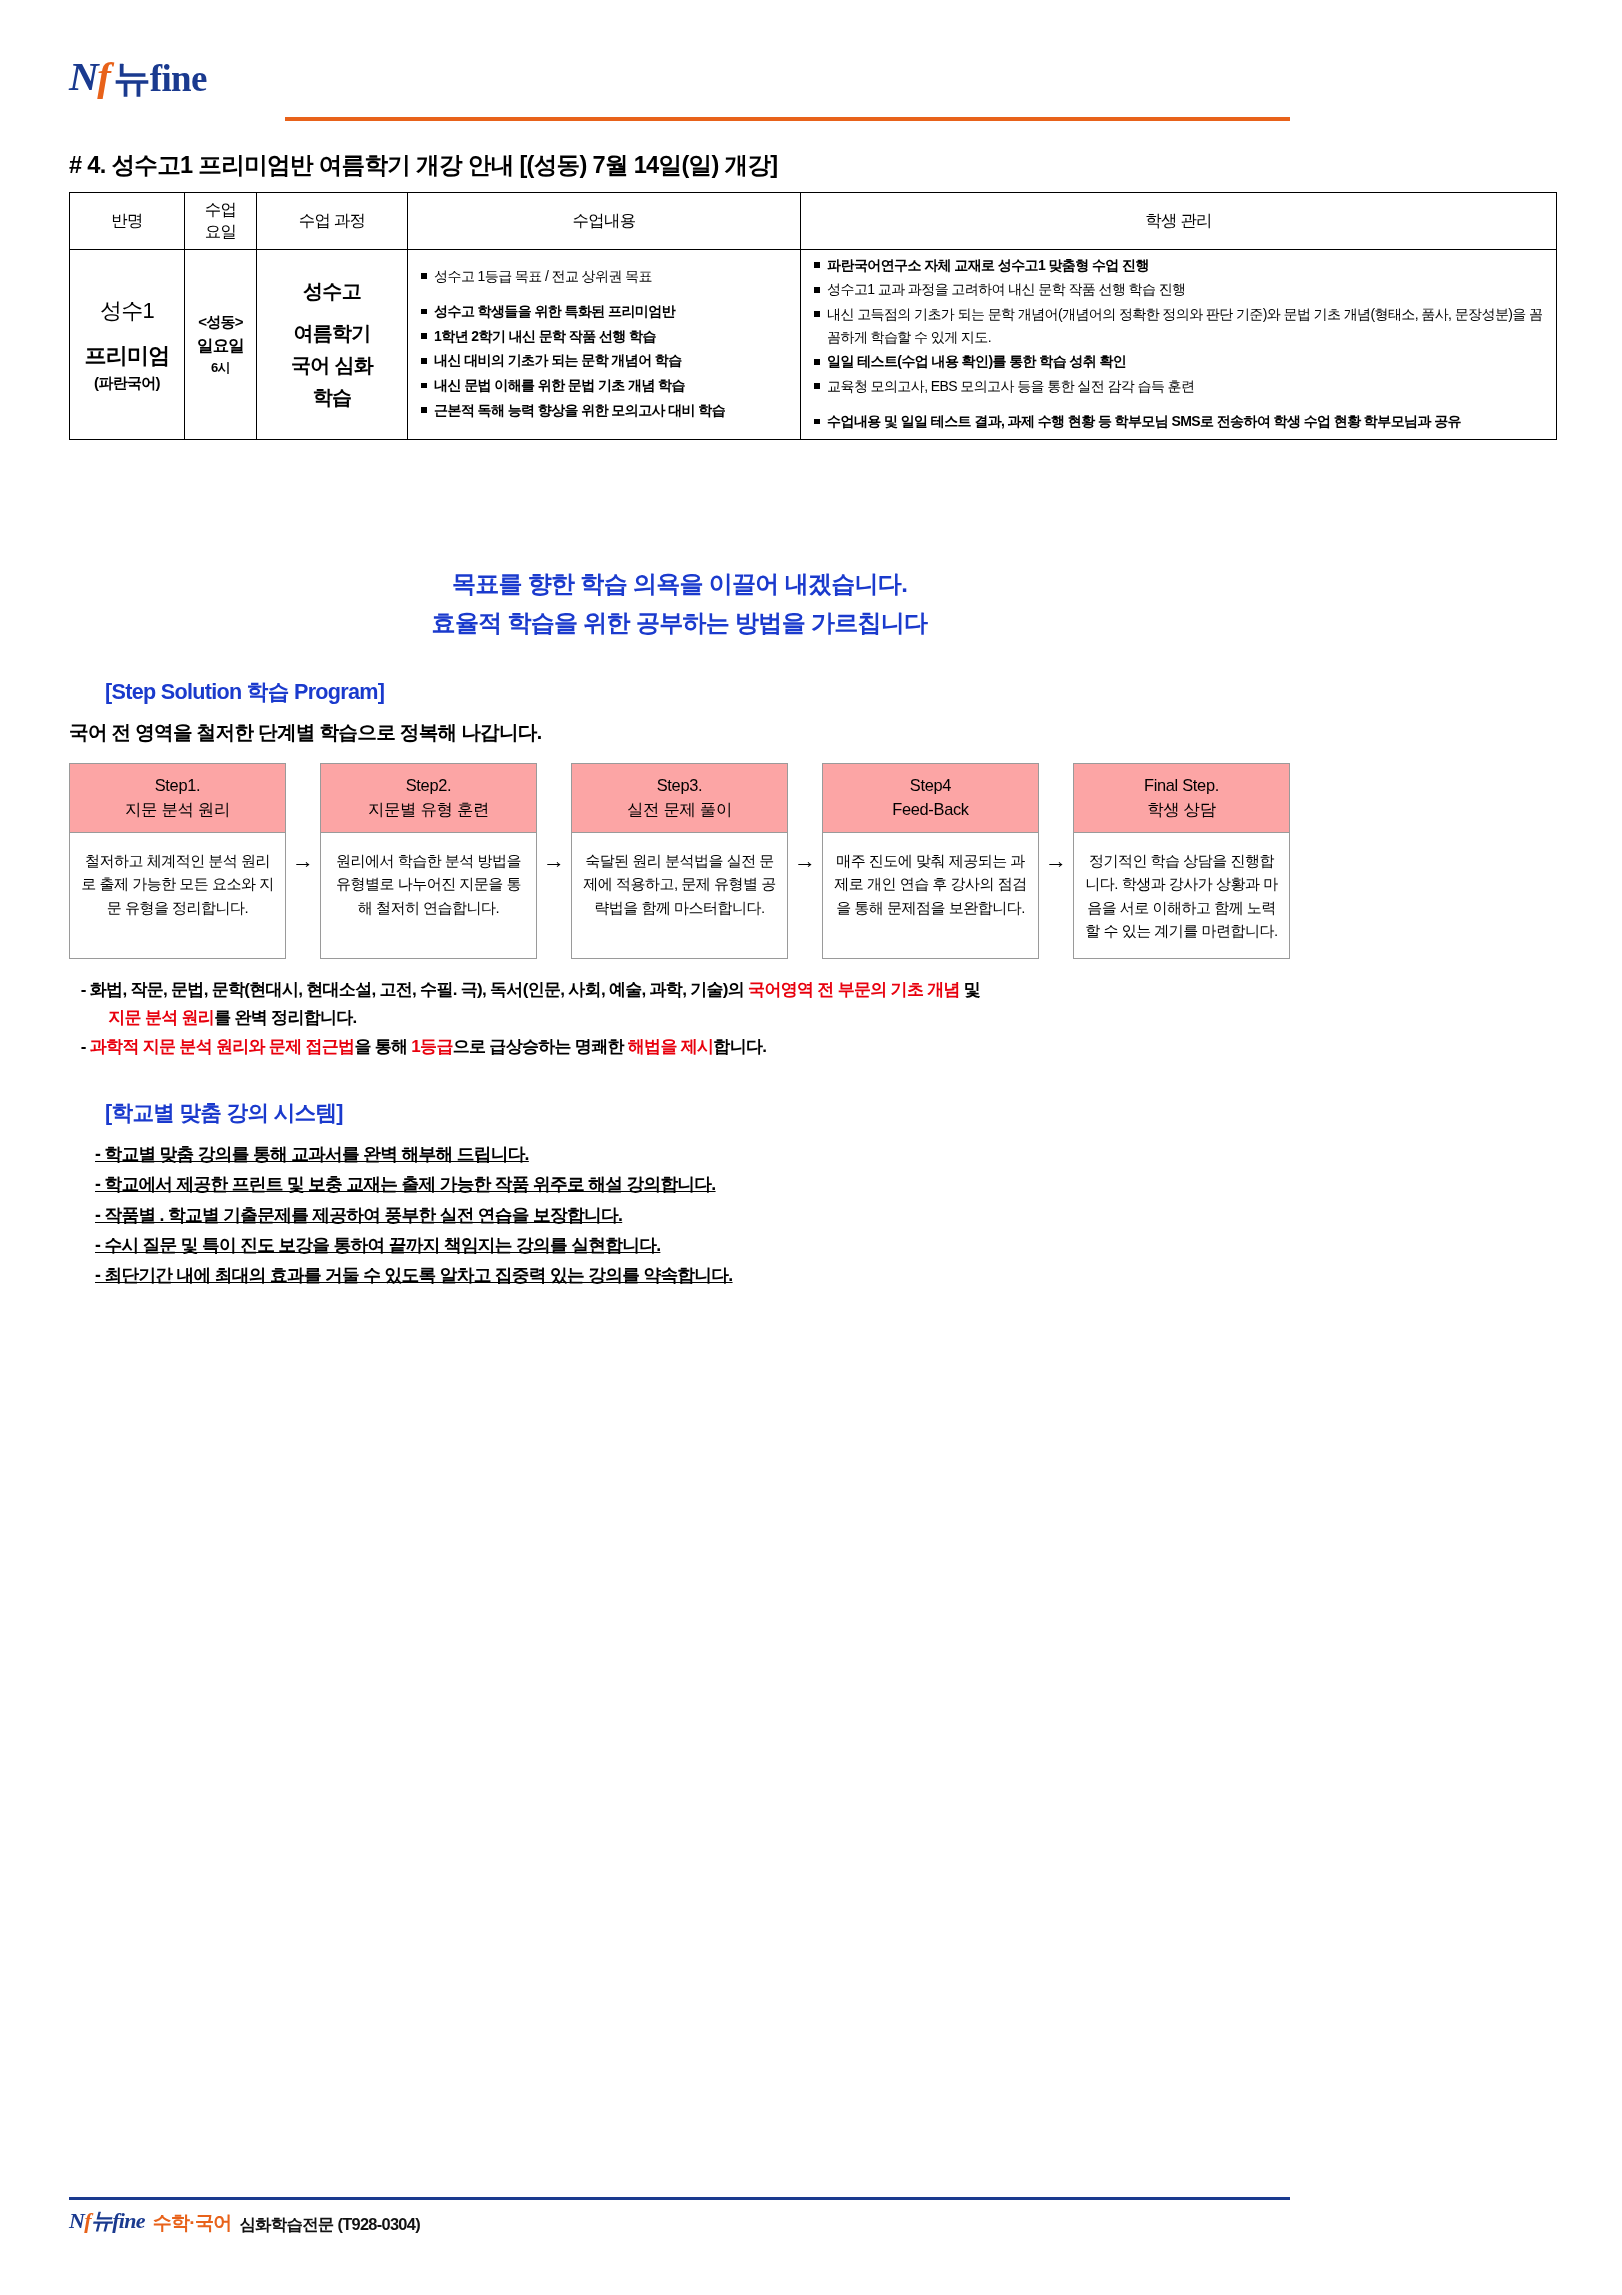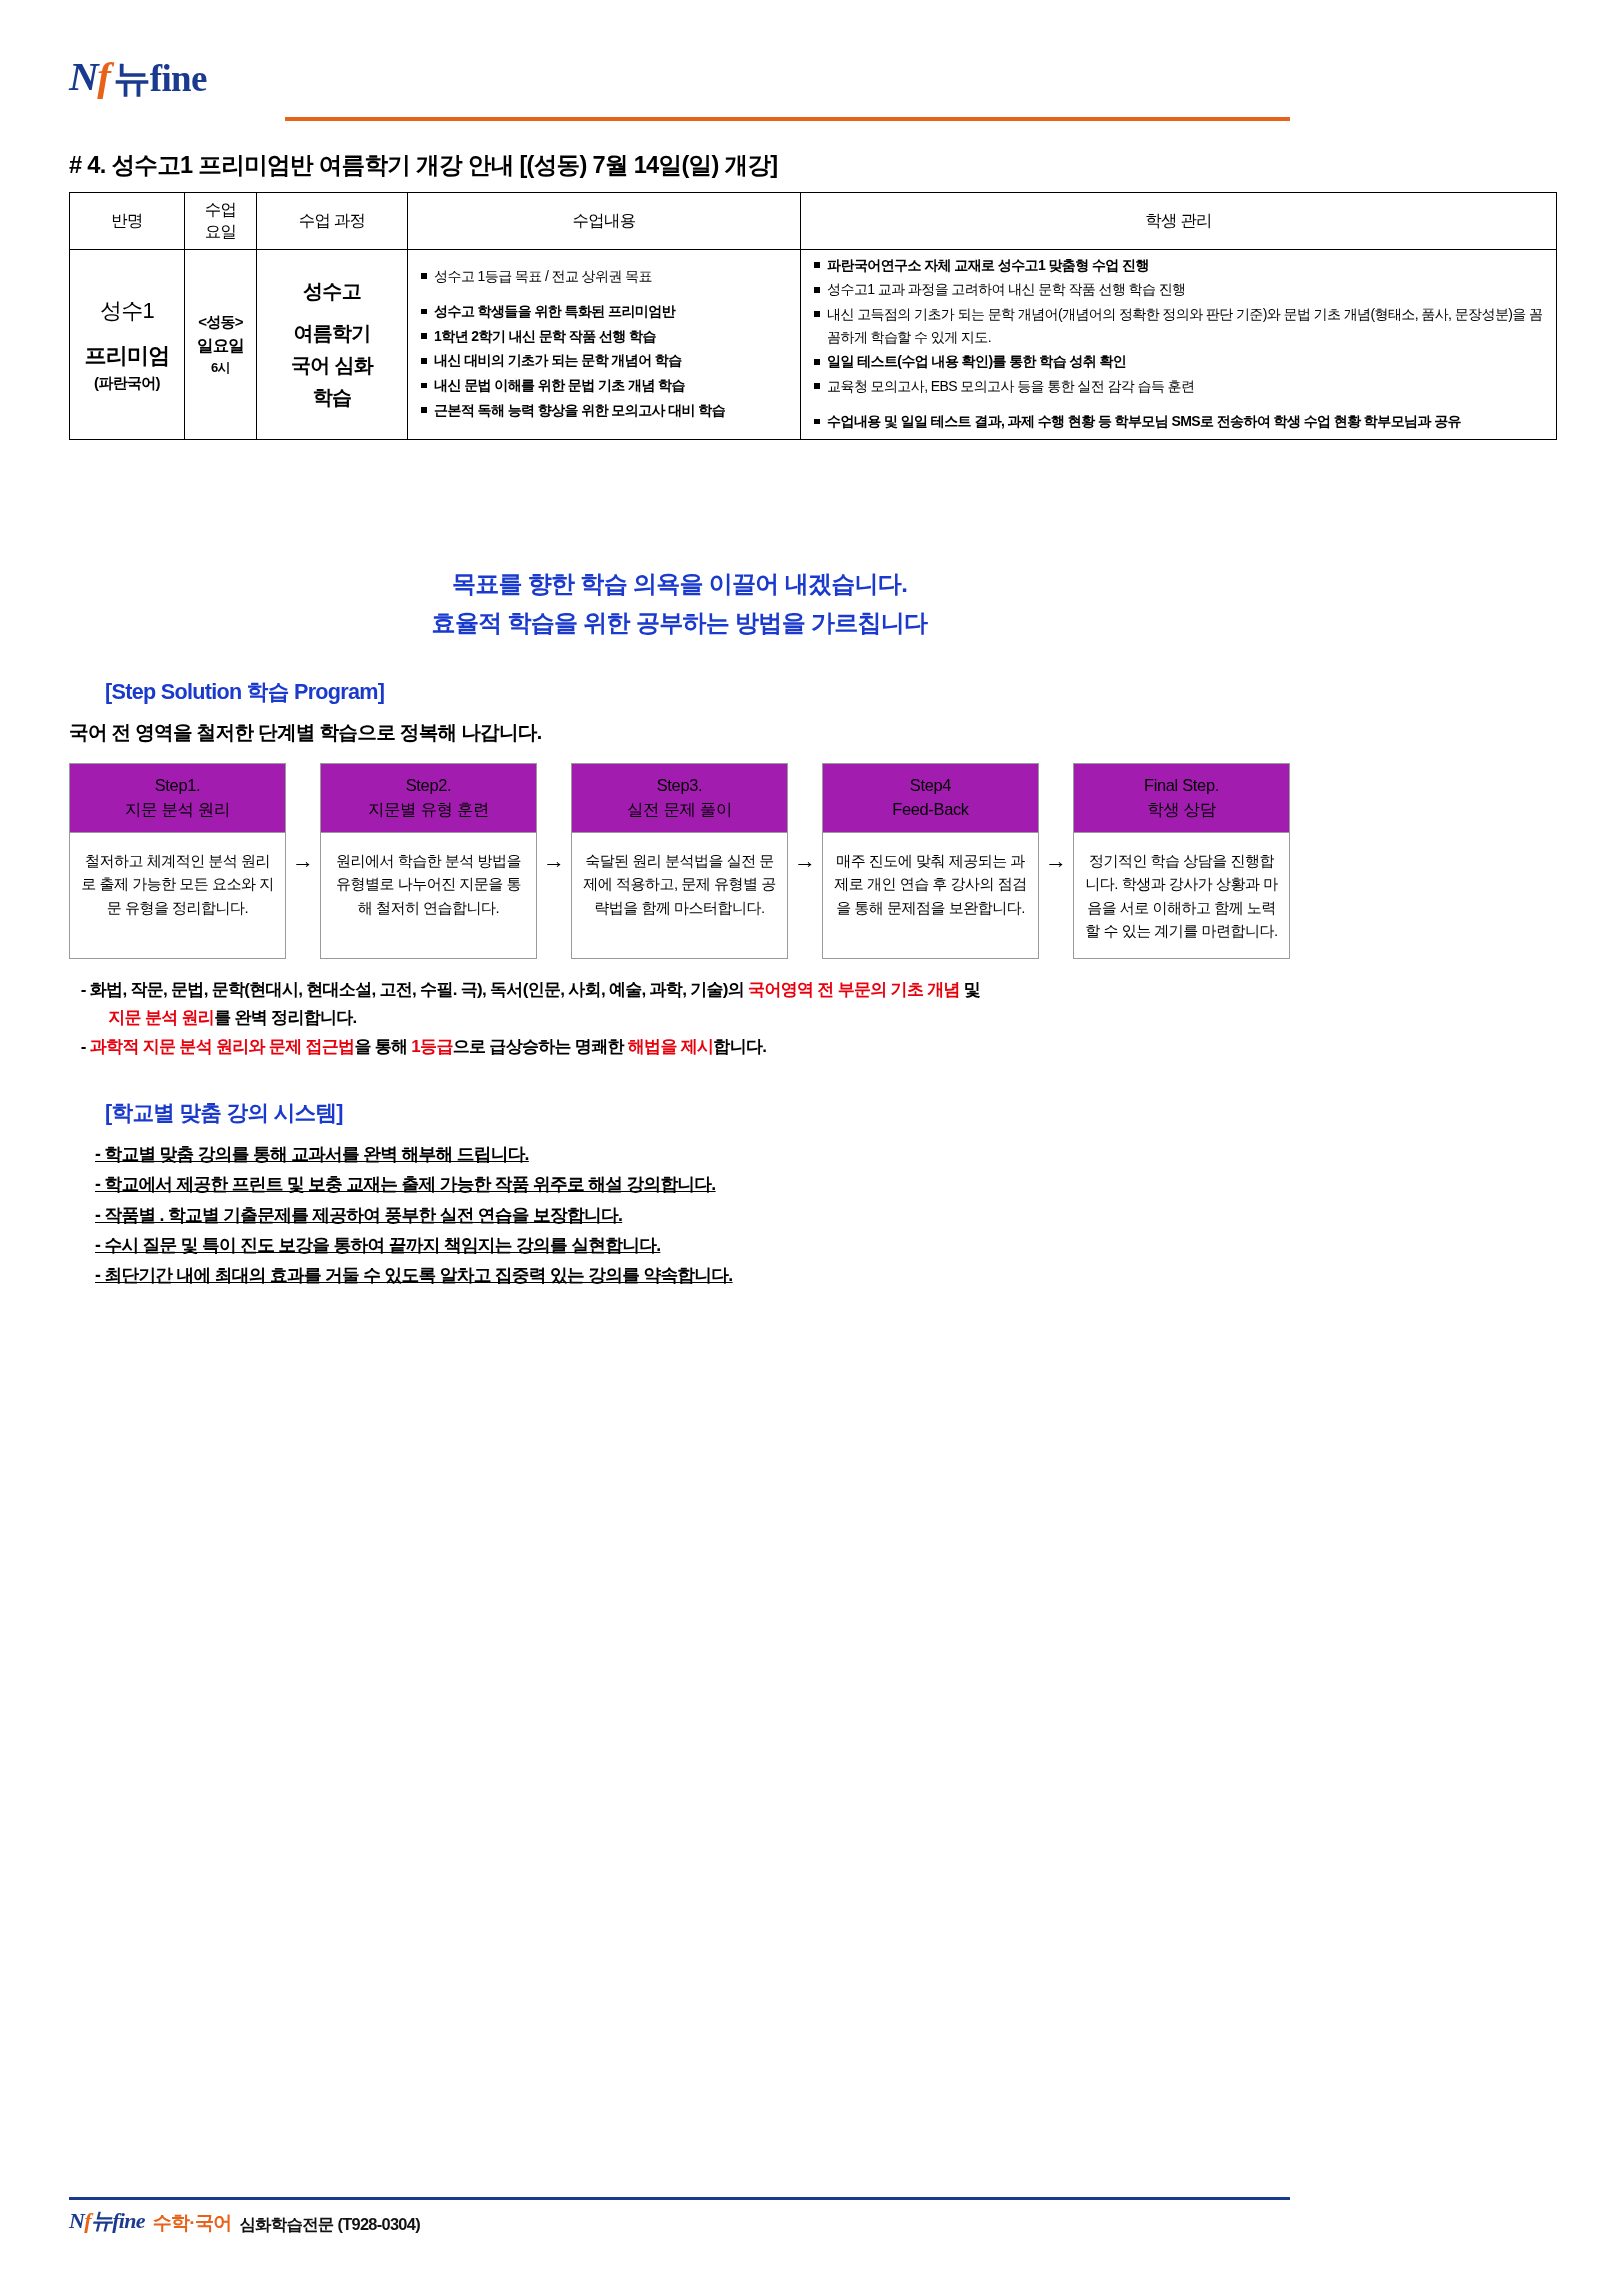--- a/index.html
+++ b/index.html
@@ -198,21 +198,21 @@
     gap: 0;
   }
   .step-box {
     width: 262px;
     border: 0.7px solid #9a9a9a;
     box-sizing: border-box;
     display: flex;
     flex-direction: column;
   }
   .step-head {
-    background: #a21caf;
+    background: #fca5a5;
     text-align: center;
     font-size: 16.4px;
     line-height: 1.45;
     padding: 10.5px 2.6px 10.5px 2.6px;
     letter-spacing: -0.3px;
     border-bottom: 0.7px solid #9a9a9a;
   }
   .step-body {
     flex: 1;
     text-align: center;

